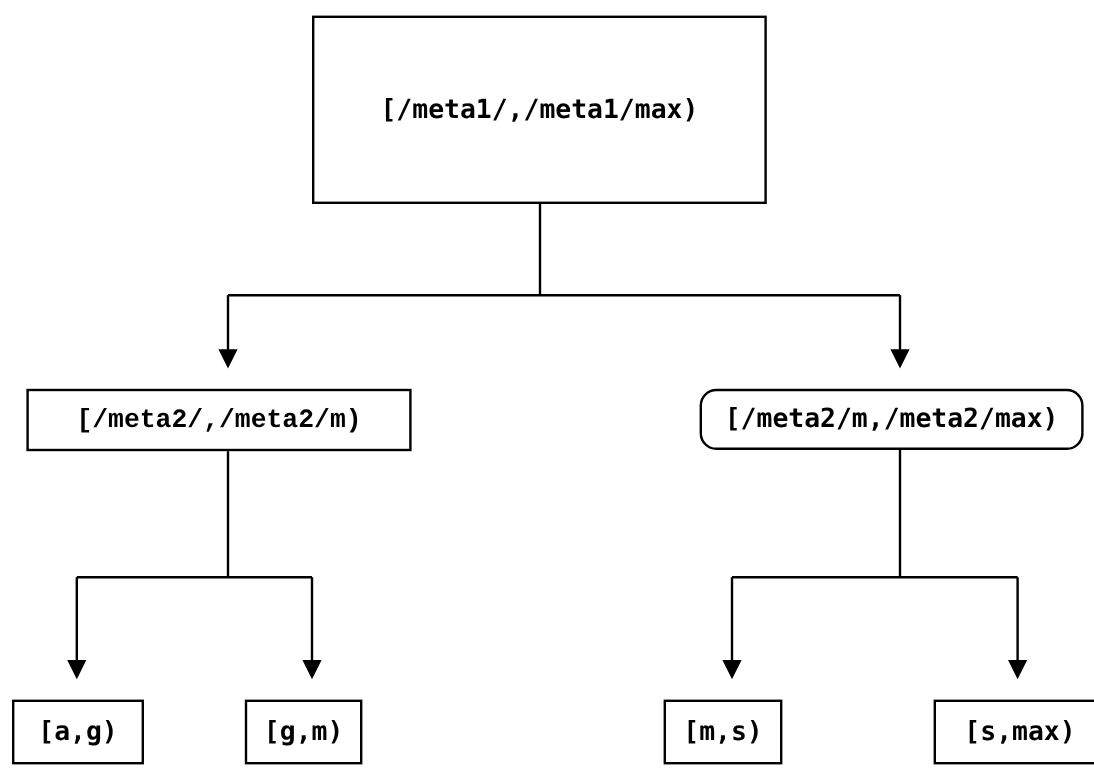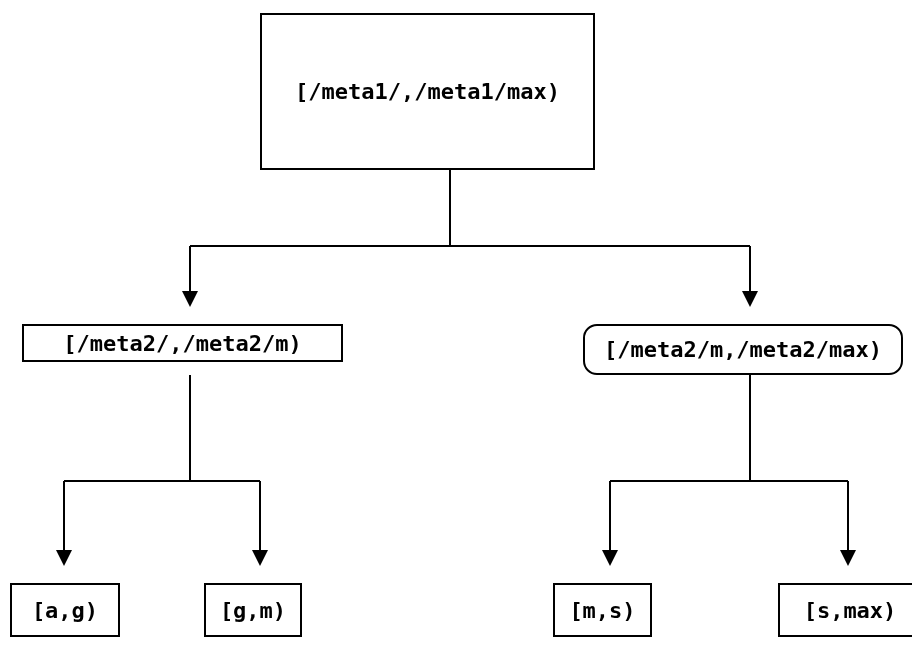--- a/index.html
+++ b/index.html
@@ -28,22 +28,22 @@
     border: 2px solid #000000;
     background: #ffffff;
     display: flex;
     align-items: center;
     justify-content: center;
     font-size: 22px;
     font-weight: bold;
     color: #000000;
     white-space: nowrap;
   }
-  .node-root      { left: 260px; top: 13px;  width: 335px; height: 157px; }
-  .node-l2-left   { left: 22px;  top: 324px; width: 321px; height: 38px;  }
+  .node-root      { left: 260px; top: 13px;  width: 379px; height: 157px; }
+  .node-l2-left   { left: 22px;  top: 324px; width: 321px; height: 52px; font-family: Liberation Mono, monospace;  }
   .node-l2-right  { left: 583px; top: 324px; width: 320px; height: 51px; border-radius: 14px;  }
   .node-leaf-ag   { left: 10px;  top: 583px; width: 110px;  height: 54px;  }
   .node-leaf-gm   { left: 204px; top: 583px; width: 98px;  height: 54px;  }
   .node-leaf-ms   { left: 553px; top: 583px; width: 99px;  height: 54px;  }
   .node-leaf-smax { left: 778px; top: 583px; width: 144px; height: 54px;  }
   .edge-line {
     fill: none;
     stroke: #000000;
     stroke-width: 2;
   }

